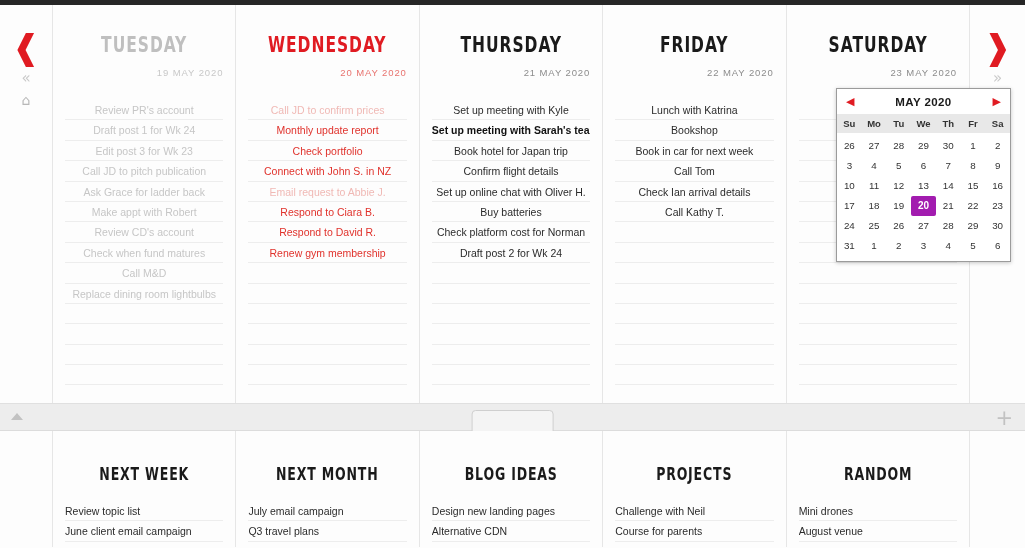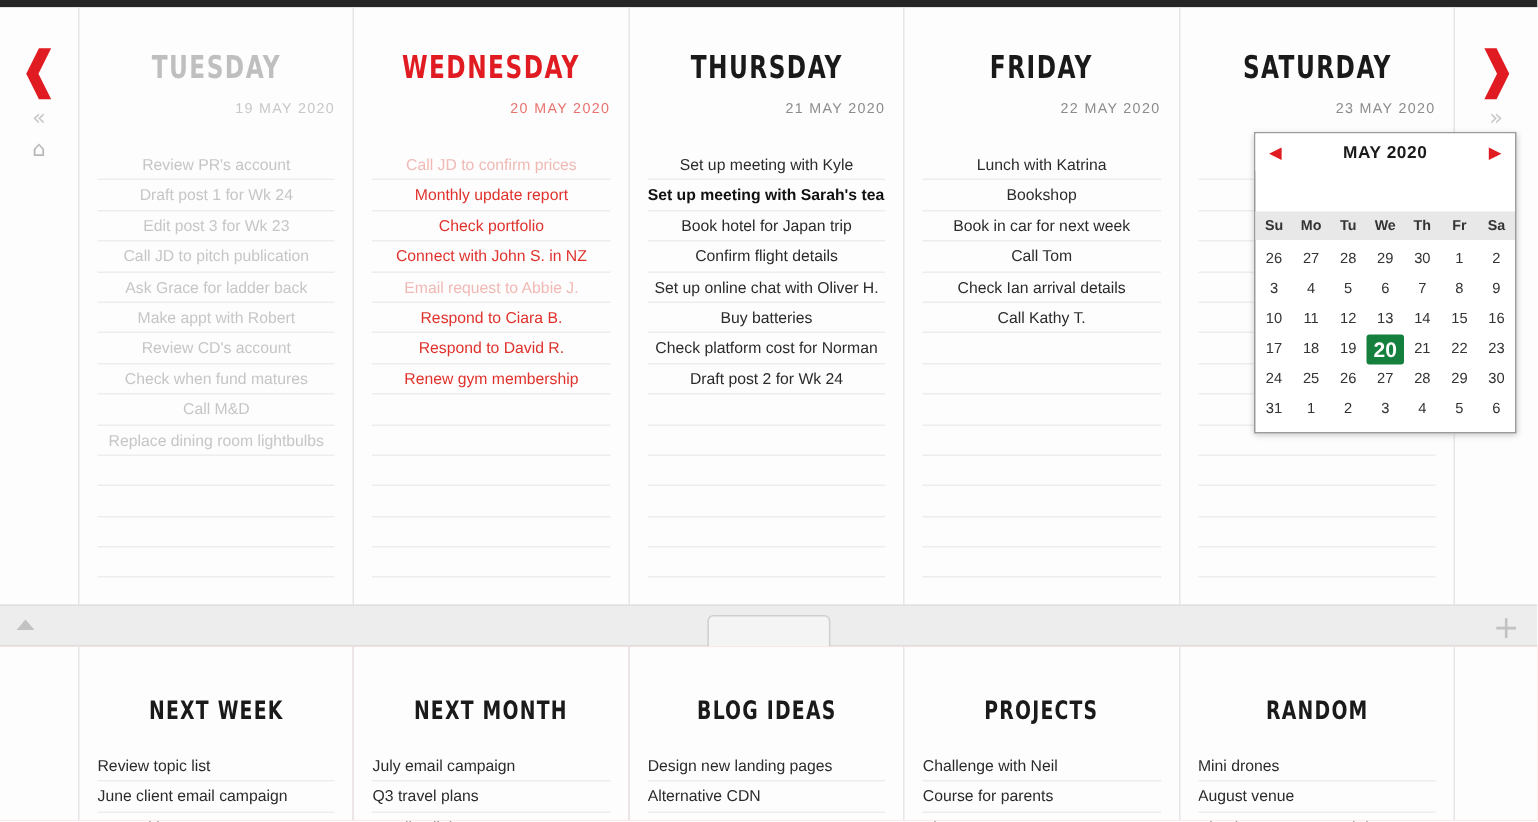--- a/index.html
+++ b/index.html
@@ -188,33 +188,33 @@
   .cal-prev, .cal-next {
     color: #e01b22; font-size: 11px; line-height: 1; cursor: pointer;
     font-family: "DejaVu Sans", sans-serif;
   }
   .cal-title {
     font-weight: bold; font-size: 11.5px; color: #1a1a1a; letter-spacing: .4px;
   }
   .cal-dow {
     display: grid; grid-template-columns: repeat(7, 1fr);
     background: #e8e8e8;
-    height: 19px; align-items: center; margin-top: 27px;
+    height: 19px; align-items: center;
   }
   .cal-dow div {
     text-align: center; font-weight: bold; font-size: 9.5px; color: #333;
   }
   .cal-grid { display: grid; grid-template-columns: repeat(7, 1fr); padding: 3px 0 5px; }
   .cal-cell {
     text-align: center; font-size: 9.8px; color: #333;
     height: 20px; line-height: 20px; cursor: pointer;
   }
   .cal-cell.sel {
-    background: #15803d; color: #fff; font-weight: bold;
-    border-radius: 2px; font-size: 14px;
+    background: #a21caf; color: #fff; font-weight: bold;
+    border-radius: 2px; font-size: 10px;
   }
 </style>
 </head>
 <body>
 
 <div id="app">
 
   <div class="top-strip"></div>
 
   <div class="board">

